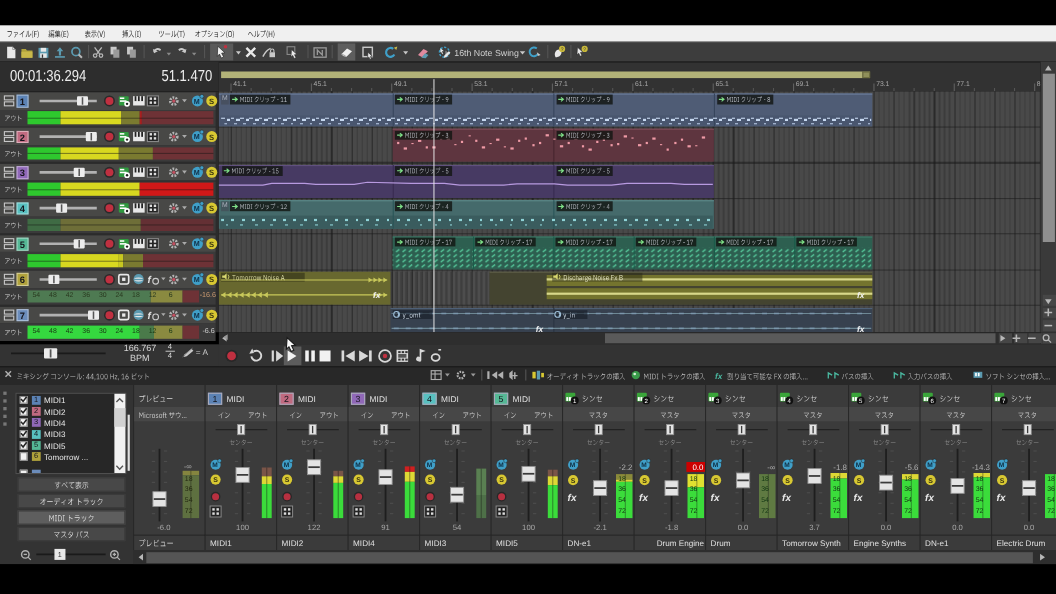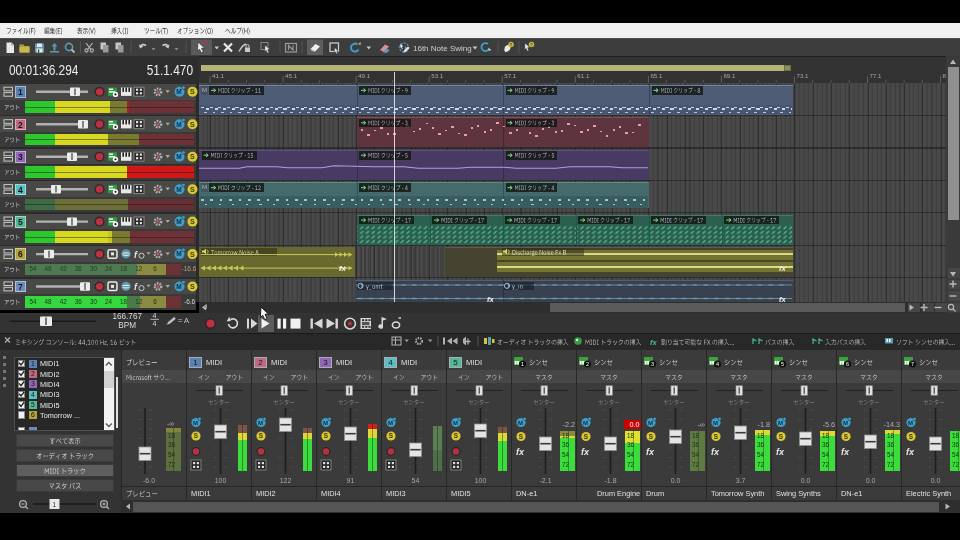--- a/index.html
+++ b/index.html
@@ -952,21 +952,21 @@
     <div style="position:absolute;left:835.00px;top:420.60px;font-size:7.2px;color:#b0b0b0;white-space:nowrap;line-height:1;transform:translateX(-100%);left:835.0px">-5.6</div>
     <div style="position:absolute;left:820.00px;top:431.00px;width:15.00px;height:5.00px;background:#ddd835"></div>
     <div style="position:absolute;left:820.00px;top:436.00px;width:15.00px;height:35.00px;background:#3bdc3b"></div>
     <div style="position:absolute;left:827.50px;top:431.00px;width:1.00px;height:40.00px;background:rgba(20,20,20,0.35)"></div>
     <div style="position:absolute;left:822.00px;top:432.50px;font-size:6.3px;color:#143814;white-space:nowrap;line-height:1;">18</div>
     <div style="position:absolute;left:822.00px;top:442.20px;font-size:6.3px;color:#143814;white-space:nowrap;line-height:1;">36</div>
     <div style="position:absolute;left:822.00px;top:451.90px;font-size:6.3px;color:#143814;white-space:nowrap;line-height:1;">54</div>
     <div style="position:absolute;left:822.00px;top:461.60px;font-size:6.3px;color:#143814;white-space:nowrap;line-height:1;">72</div>
     <div style="position:absolute;left:805.50px;top:476.50px;font-size:7.0px;color:#a8a8a8;white-space:nowrap;line-height:1;transform:translateX(-50%);left:805.5px">0.0</div>
     <div style="position:absolute;left:771.00px;top:486.00px;width:65.00px;height:1.00px;background:#272727"></div>
-    <div style="position:absolute;left:776.00px;top:489.50px;font-size:7.4px;color:#e0e0e0;white-space:nowrap;line-height:1;">Swing Synths</div>
+    <div style="position:absolute;left:776.00px;top:489.50px;font-size:7.4px;color:#e0e0e0;white-space:nowrap;line-height:1;">Engine Synths</div>
     <div style="position:absolute;left:835.50px;top:350.00px;width:1.50px;height:150.00px;background:#272727"></div>
     <div style="position:absolute;left:837.00px;top:350.00px;width:63.50px;height:149.50px;background:#3b3b3b"></div>
     <div style="position:absolute;left:837.00px;top:370.00px;width:64.00px;height:13.00px;background:#474747"></div>
     <div style="position:absolute;left:900.00px;top:420.60px;font-size:7.2px;color:#b0b0b0;white-space:nowrap;line-height:1;transform:translateX(-100%);left:900.0px">-14.3</div>
     <div style="position:absolute;left:885.00px;top:430.00px;width:15.00px;height:4.00px;background:#ddd835"></div>
     <div style="position:absolute;left:885.00px;top:434.00px;width:15.00px;height:37.00px;background:#3bdc3b"></div>
     <div style="position:absolute;left:892.50px;top:430.00px;width:1.00px;height:41.00px;background:rgba(20,20,20,0.35)"></div>
     <div style="position:absolute;left:887.00px;top:432.50px;font-size:6.3px;color:#143814;white-space:nowrap;line-height:1;">18</div>
     <div style="position:absolute;left:887.00px;top:442.20px;font-size:6.3px;color:#143814;white-space:nowrap;line-height:1;">36</div>
     <div style="position:absolute;left:887.00px;top:451.90px;font-size:6.3px;color:#143814;white-space:nowrap;line-height:1;">54</div>
@@ -978,21 +978,21 @@
     <div style="position:absolute;left:902.00px;top:350.00px;width:63.50px;height:149.50px;background:#3b3b3b"></div>
     <div style="position:absolute;left:902.00px;top:370.00px;width:58.00px;height:13.00px;background:#474747"></div>
     <div style="position:absolute;left:950.00px;top:431.00px;width:15.00px;height:40.00px;background:#3bdc3b"></div>
     <div style="position:absolute;left:957.50px;top:431.00px;width:1.00px;height:40.00px;background:rgba(20,20,20,0.35)"></div>
     <div style="position:absolute;left:952.00px;top:432.50px;font-size:6.3px;color:#143814;white-space:nowrap;line-height:1;">18</div>
     <div style="position:absolute;left:952.00px;top:442.20px;font-size:6.3px;color:#143814;white-space:nowrap;line-height:1;">36</div>
     <div style="position:absolute;left:952.00px;top:451.90px;font-size:6.3px;color:#143814;white-space:nowrap;line-height:1;">54</div>
     <div style="position:absolute;left:952.00px;top:461.60px;font-size:6.3px;color:#143814;white-space:nowrap;line-height:1;">72</div>
     <div style="position:absolute;left:935.50px;top:476.50px;font-size:7.0px;color:#a8a8a8;white-space:nowrap;line-height:1;transform:translateX(-50%);left:935.5px">0.0</div>
     <div style="position:absolute;left:901.00px;top:486.00px;width:65.00px;height:1.00px;background:#272727"></div>
-    <div style="position:absolute;left:906.00px;top:489.50px;font-size:7.4px;color:#e0e0e0;white-space:nowrap;line-height:1;">Electric Synth</div>
+    <div style="position:absolute;left:906.00px;top:489.50px;font-size:7.4px;color:#e0e0e0;white-space:nowrap;line-height:1;">Electric Drum</div>
     <div style="position:absolute;left:121.00px;top:500.00px;width:839.00px;height:13.00px;background:#2e2e2e"></div>
     <div style="position:absolute;left:133.00px;top:501.50px;width:806.00px;height:10.00px;background:#555"></div>
     <svg width="960" height="540" style="position:absolute;left:0;top:0">
       <rect x="3" y="356.0" width="3" height="3" fill="#777"></rect>
       <rect x="3" y="363.0" width="3" height="3" fill="#777"></rect>
       <rect x="3" y="370.0" width="3" height="3" fill="#777"></rect>
       <rect x="3" y="377.0" width="3" height="3" fill="#777"></rect>
       <rect x="3" y="384.0" width="3" height="3" fill="#777"></rect>
       <path d="M19 362.7l2 2.2 3.2-4.2" stroke="#222" stroke-width="1.4" fill="none"></path>
       <path d="M19 373.1l2 2.2 3.2-4.2" stroke="#222" stroke-width="1.4" fill="none"></path>

